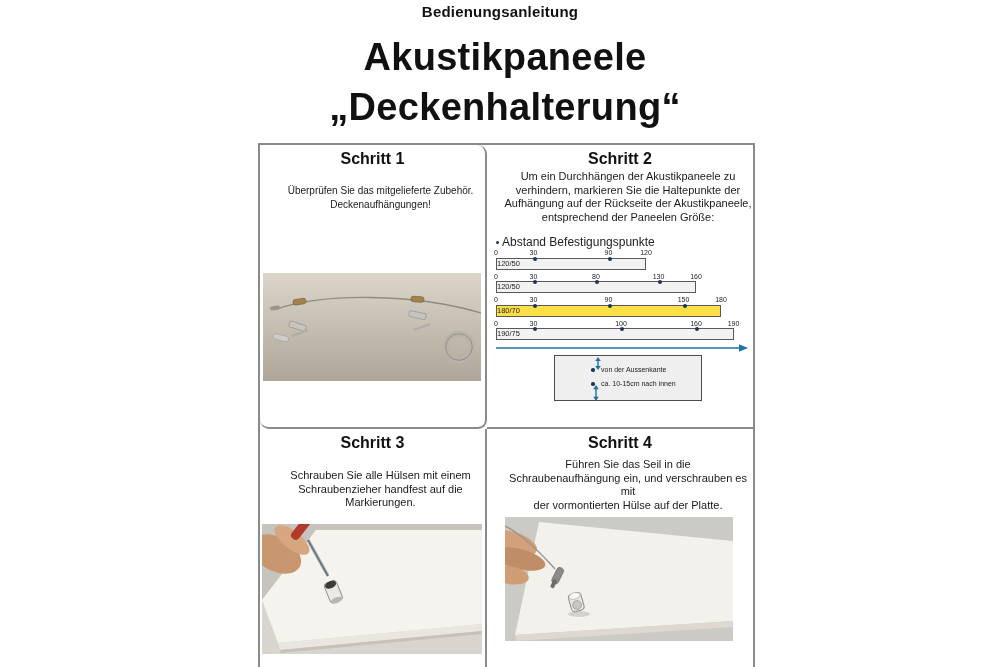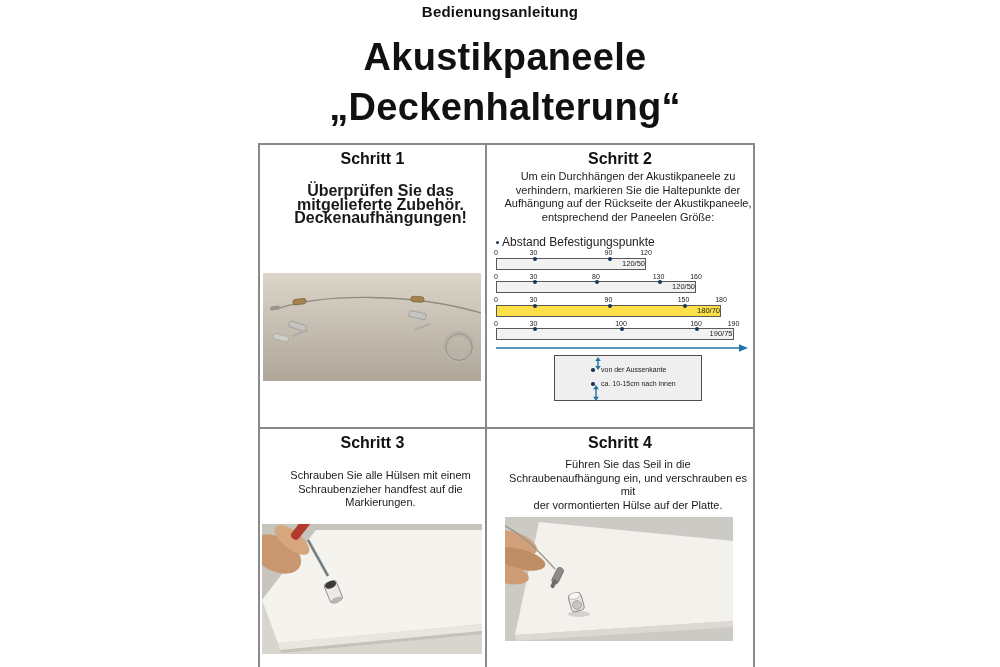--- a/index.html
+++ b/index.html
@@ -11,48 +11,48 @@
             font-size:15px; font-weight:600; letter-spacing:0.2px; }
   .title  { position:absolute; left:0; width:1010px; text-align:center;
             font-size:38px; font-weight:600; letter-spacing:0.3px; }
   .title.l1 { top:36px; }
   .title.l2 { top:86px; }
 
   .grid { position:absolute; left:258px; top:143px; width:497px; height:524px;
           border:2px solid #8a8a8a; border-bottom:none;
           display:grid; grid-template-columns:227px 1fr; grid-template-rows:284px 1fr; }
   .cell { position:relative; overflow:hidden; }
-  .cell.c1 { border-right:2px solid #8a8a8a; border-bottom:2px solid #8a8a8a; }
+  .cell.c1 { border-right:2px solid #8a8a8a; border-bottom:2px solid #8a8a8a;border-radius:9px; }
   .cell.c2 { border-bottom:2px solid #8a8a8a; }
   .cell.c3 { border-right:2px solid #8a8a8a; }
 
   .step-title { text-align:center; font-size:16px; font-weight:bold; margin-top:5px; }
   .step-text  { text-align:center; font-size:11px; line-height:13.5px; color:#1a1a1a;
                 white-space:pre-line; margin:13px auto;padding-left:16px; }
-  .c1 .step-text { margin-top:16px; width:216px; font-size:16px;font-weight:bold; }
+  .c1 .step-text { margin-top:16px; width:216px; font-size:10px; }
   .c2 .step-text { margin-top:2px;  width:264px; }
   .c3 .step-text { margin-top:17px; width:210px; }
   .c4 .step-text { margin-top:6px;  width:264px; }
 
   .photo { position:absolute; display:block; }
   .photo.p1 { left:3px;  top:128px; }
   .photo.p3 { left:2px;  top:95px;  }
   .photo.p4 { left:18px; top:88px;  }
 
   
   .diagram { position:absolute; left:9px; top:90px; width:252px; height:170px; font-size:7px; }
   .diag-heading { position:absolute; left:0; top:0; font-size:12px; color:#222; }
   .diag-heading .pt { display:inline-block; width:3px; height:3px; border-radius:50%;
                       background:#17365d; vertical-align:middle; margin-right:3px; margin-top:-1px; }
   .bars { position:absolute; left:0; top:14px; width:252px; }
   .bar-group { position:relative; height:23.5px; }
   .tick { position:absolute; top:0; transform:translateX(-50%); font-size:7px; color:#222; }
   .bar  { position:absolute; top:8.5px; left:0; height:12px; background:#f2f2f2;
           border:1px solid #595959; }
-  .bar-label { display:block; text-align:right; font-size:7.5px; line-height:10.5px; color:#222; }
+  .bar-label { display:block; text-align:left; font-size:7.5px; line-height:10.5px; color:#222; }
   .dot  { position:absolute; top:-2px; width:4px; height:4px; border-radius:50%;
           background:#17365d; transform:translateX(-50%); }
   .harrow { position:absolute; left:0; top:108px; }
   .note-box { position:absolute; left:58px; top:120px; width:148px; height:46px;
               background:#efefef; border:1px solid #4d4d4d; }
   .note-line { position:absolute; left:46px; font-size:7px; color:#222; white-space:nowrap; }
   .note-line.n1 { top:10px; }
   .note-line.n2 { top:24px; }
   .note-bullet { position:absolute; left:-10px; top:2px; width:3.5px; height:3.5px;
                  border-radius:50%; background:#17365d; }

